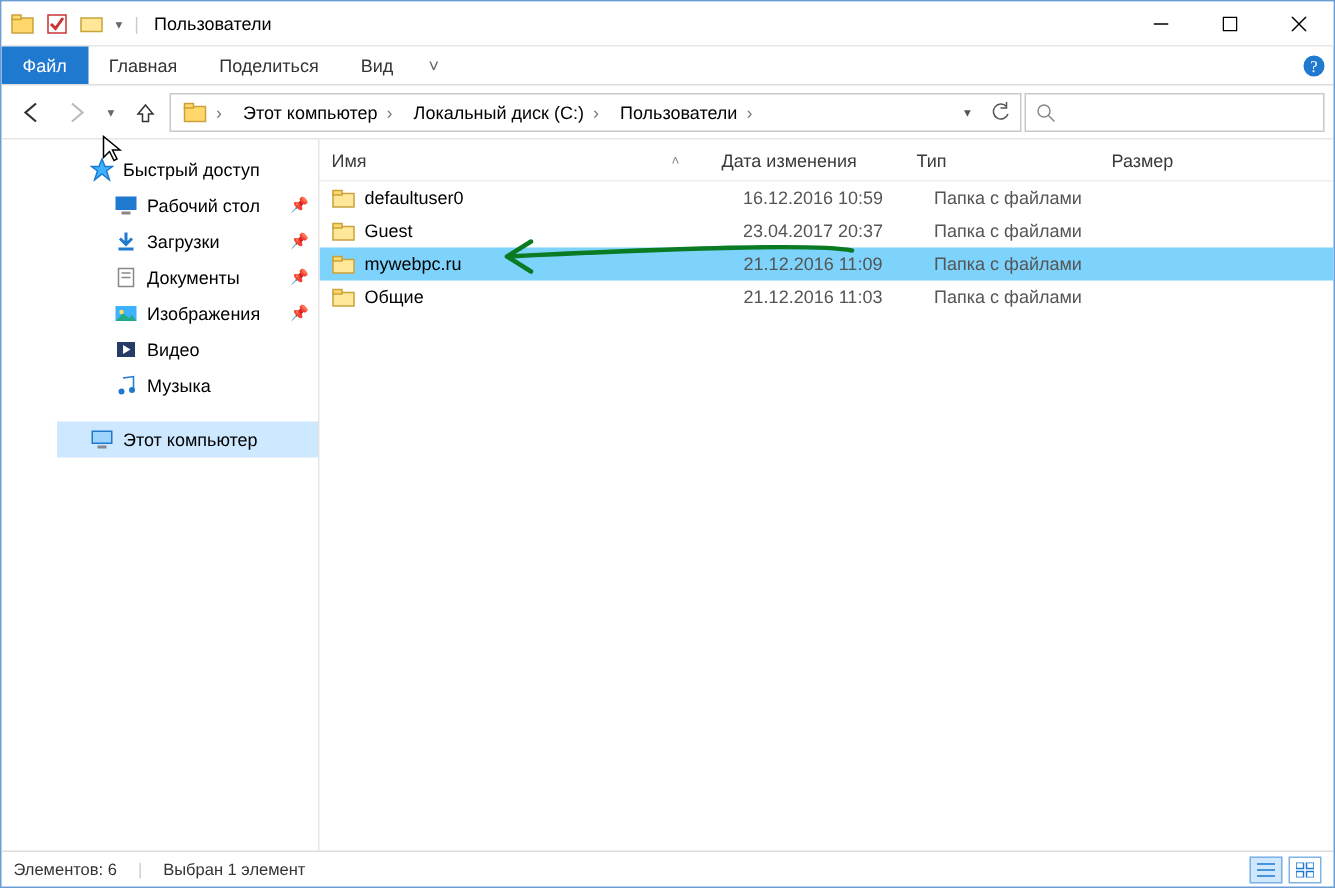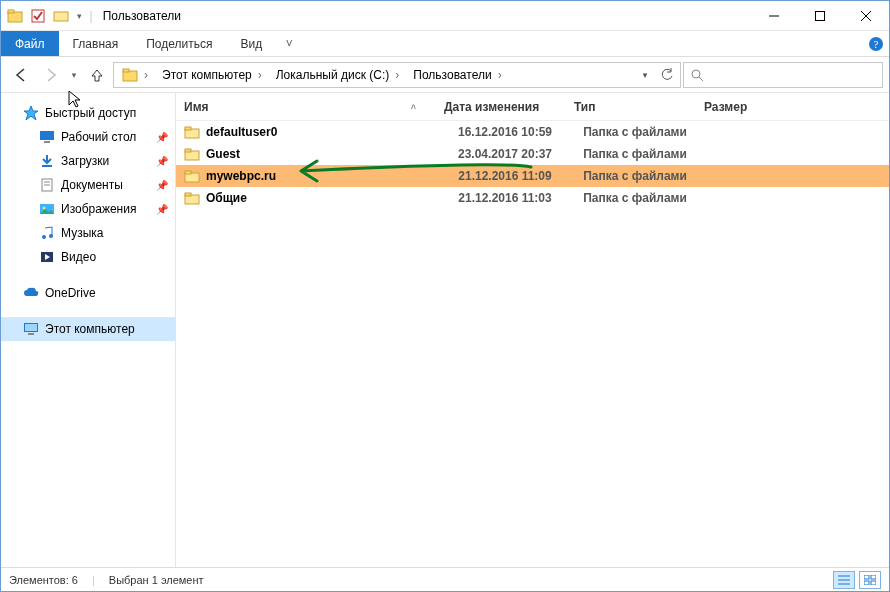--- a/index.html
+++ b/index.html
@@ -22,38 +22,38 @@
   .navbtn{width:28px;height:28px;display:flex;align-items:center;justify-content:center;color:#555;}
   .navbtn.disabled{color:#bbb;}
   .addr{flex:1;height:26px;border:1px solid #c8c8c8;display:flex;align-items:center;padding:0 2px;background:#fff;}
   .addr .crumb{display:flex;align-items:center;height:100%;padding:0 6px;gap:4px;}
   .addr .sep{color:#777;padding:0 2px;}
   .addr-ctrl{display:flex;align-items:center;margin-left:auto;}
   .addr-ctrl div{width:22px;height:24px;display:flex;align-items:center;justify-content:center;color:#555;}
   .search{width:200px;height:26px;border:1px solid #c8c8c8;display:flex;align-items:center;padding:0 6px;color:#888;}
   .search span{flex:1;}
   
-  .body{flex:1;display:flex;min-height:0;}
+  .body{flex:1;display:flex;min-height:0;margin-left:37px;}
   .navpane{width:175px;border-right:1px solid #e5e5e5;padding-top:8px;overflow:hidden;}
   .navgroup{margin-bottom:12px;}
   .navitem{height:24px;display:flex;align-items:center;padding-left:22px;gap:6px;font-size:12px;}
   .navitem.sub{padding-left:38px;}
   .navitem.sel{background:#cde8ff;}
   .navitem .pin{margin-left:auto;margin-right:6px;color:#888;font-size:10px;}
   
   .filepane{flex:1;display:flex;flex-direction:column;}
   .cols{display:flex;height:28px;align-items:center;border-bottom:1px solid #eee;color:#3a3a3a;font-size:12px;}
   .cols .col{padding-left:8px;display:flex;align-items:center;gap:6px;}
   .col-name{width:260px;}
   .col-date{width:130px;}
   .col-type{width:130px;}
   .col-size{width:100px;}
   .rows{flex:1;overflow:auto;text-align:center;}
   .row{display:flex;height:22px;align-items:center;font-size:12px;}
-  .row.sel{background:#fdba74;}
+  .row.sel{background:#7dd3fc;}
   .row .cell{padding-left:8px;white-space:nowrap;overflow:hidden;}
   .row .icon{width:16px;height:16px;margin-right:6px;flex:0 0 auto;}
   .c-name{width:260px;display:flex;align-items:center;}
   .c-date{width:130px;color:#555;}
   .c-type{width:130px;color:#555;}
   .c-size{width:100px;}
   
   .status{height:24px;border-top:1px solid #ddd;display:flex;align-items:center;padding:0 8px;font-size:11px;color:#333;gap:14px;}
   .viewbtns{margin-left:auto;display:flex;gap:4px;}
   .viewbtn{width:22px;height:18px;border:1px solid #7eb3e3;display:flex;align-items:center;justify-content:center;}
@@ -210,55 +210,47 @@
           <svg width="16" height="16">
             <rect x="1" y="3" width="14" height="10" fill="#3db2ff"></rect>
             <circle cx="5" cy="7" r="1.5" fill="#ffe05a"></circle>
             <path d="M1 13 L6 8 L10 11 L12 9 L15 13 Z" fill="#2a8"></path>
           </svg>
           <span>Изображения</span>
           <span class="pin">📌</span>
         </div>
       <div class="navitem sub">
           <svg width="16" height="16">
+            <rect x="2" y="3" width="12" height="10" fill="#263b66"></rect>
+            <path d="M6 5 L11 8 L6 11 Z" fill="#fff"></path>
+          </svg>
+          <span>Видео</span>
+        </div>
+      <div class="navitem sub">
+          <svg width="16" height="16">
             <path d="M6 3 L13 2 L13 10" stroke="#1e79cf" fill="none"></path>
             <circle cx="5" cy="12" r="2" fill="#1e79cf"></circle>
             <circle cx="12" cy="11" r="2" fill="#1e79cf"></circle>
           </svg>
           <span>Музыка</span>
         </div>
-      <div class="navitem sub">
-          <svg width="16" height="16">
-            <rect x="2" y="3" width="12" height="10" fill="#263b66"></rect>
-            <path d="M6 5 L11 8 L6 11 Z" fill="#fff"></path>
-          </svg>
-          <span>Видео</span>
-        </div>
-    </div>
-    <div class="navgroup">
-      <div class="navitem">
-          <svg width="16" height="16">
-            <path d="M4 11 Q1 11 1 8 Q1 5 4 5 Q5 2 9 3 Q12 2 13 6 Q16 6 15 9 Q15 11 12 11 Z" fill="#1e79cf"></path>
-          </svg>
-          <span>OneDrive</span>
-        </div>
     </div>
     <div class="navgroup">
       <div class="navitem sel">
           <svg width="16" height="16">
             <rect x="1" y="2" width="14" height="9" fill="#1e79cf"></rect>
             <rect x="2" y="3" width="12" height="7" fill="#9dd5ff"></rect>
             <rect x="5" y="12" width="6" height="2" fill="#888"></rect>
           </svg>
           <span>Этот компьютер</span>
         </div>
     </div>
   </div>
 
-  <div class="filepane" style="position:relative;font-weight:bold;">
+  <div class="filepane" style="position:relative;">
     <div class="cols">
       <div class="col col-name">
           <span>Имя</span>
           <span style="margin-left:auto;margin-right:20px;color:#888;font-size:9px;">˄</span>
         </div>
       <div class="col col-date">Дата изменения</div>
       <div class="col col-type">Тип</div>
       <div class="col col-size">Размер</div>
     </div>
     <div class="rows" id="rows">

